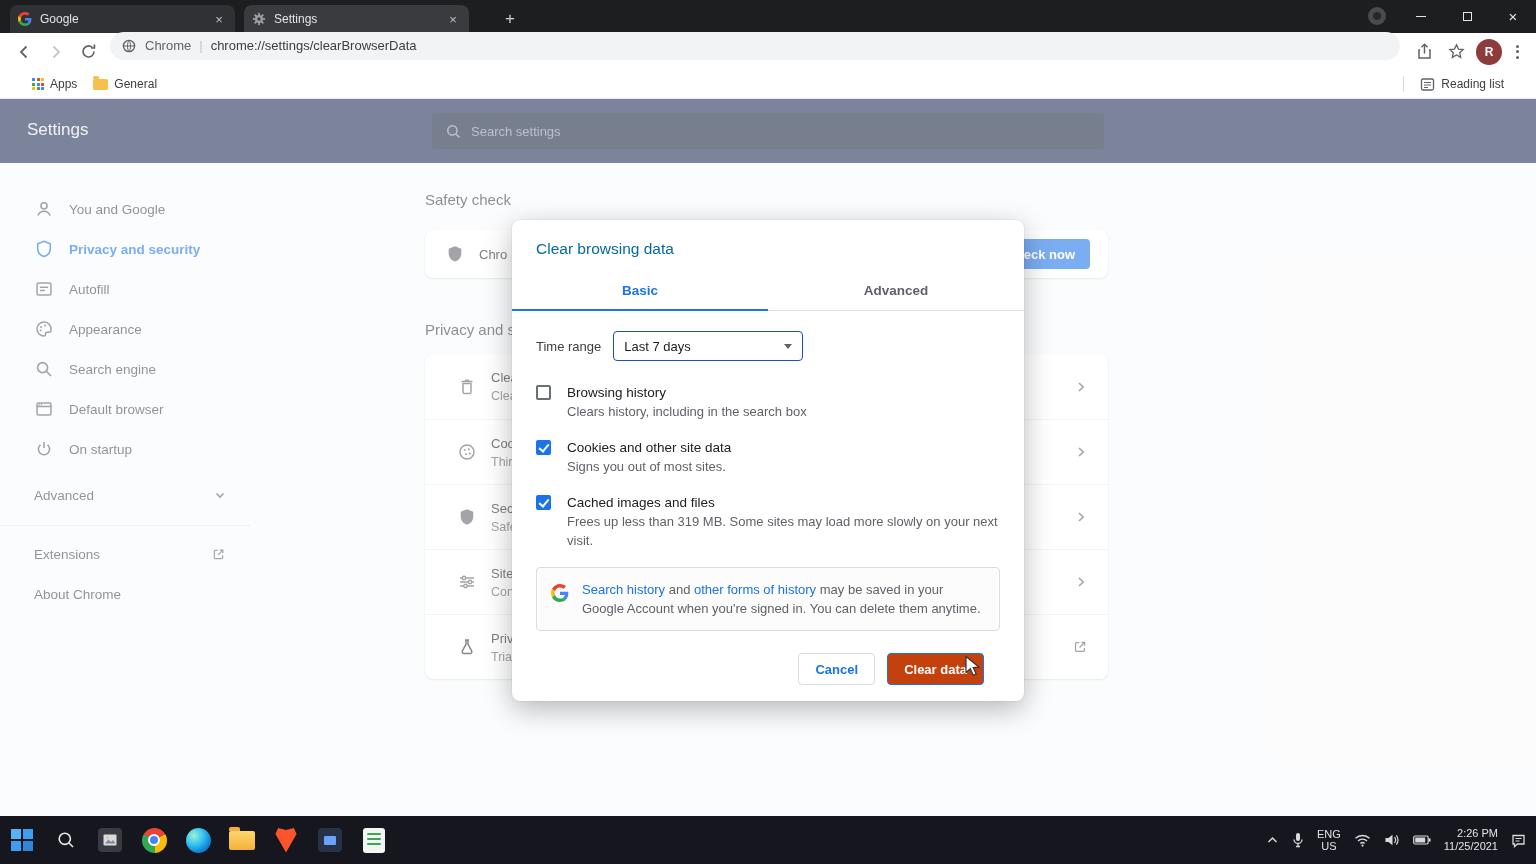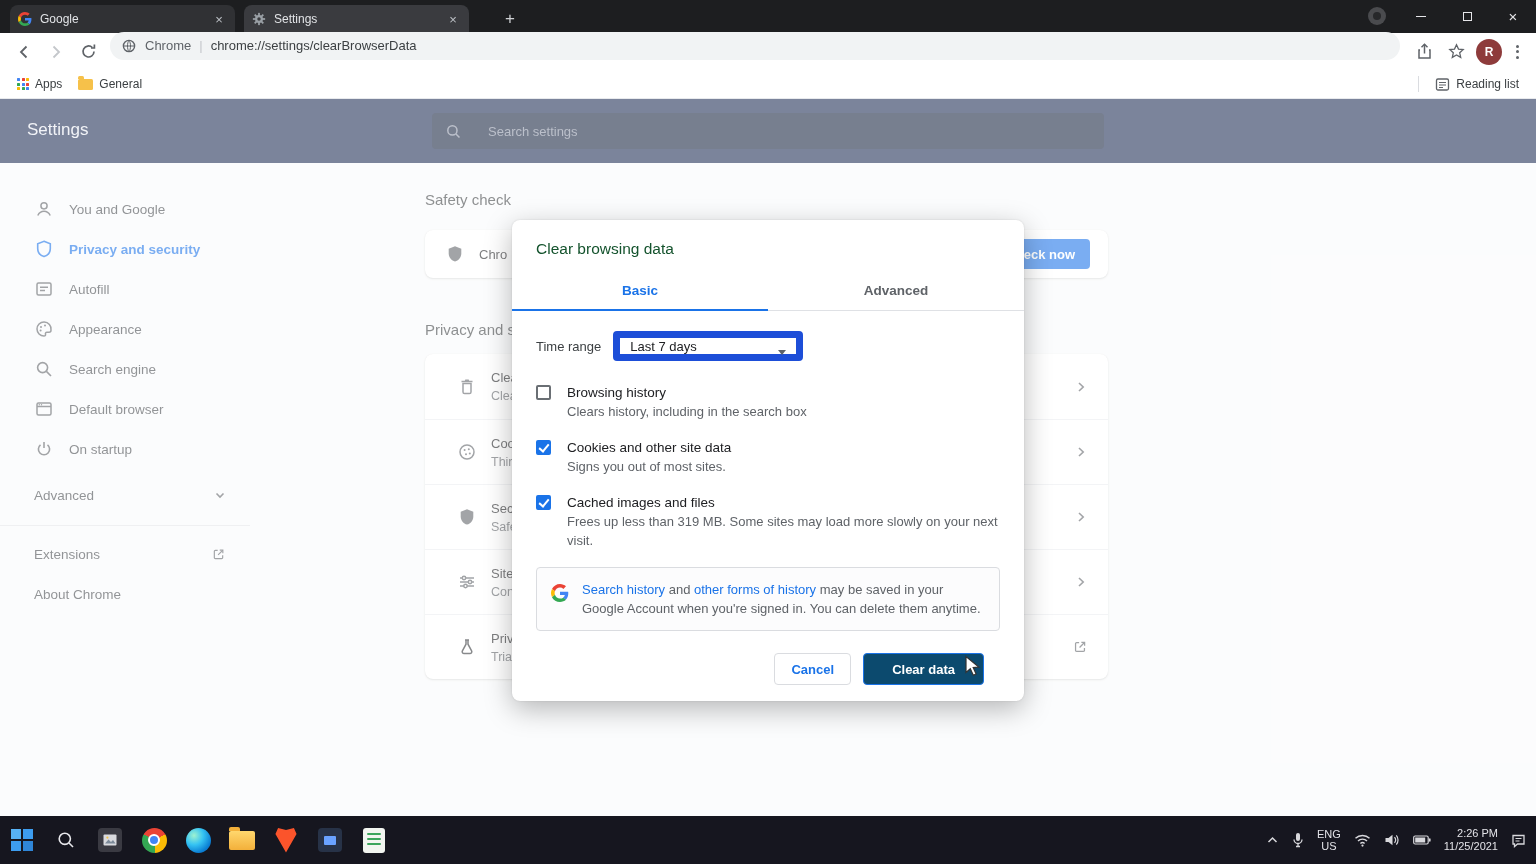--- a/index.html
+++ b/index.html
@@ -36,38 +36,38 @@
   .omnibox .site { color:#5f6368; }
   .omnibox .div { margin:0 8px; color:#c4c7cb; }
   .omnibox .url { color:#3c4043; white-space:nowrap; }
   .avatar { width:26px; height:26px; border-radius:50%; background:#8e3b3b; color:#fff; font-size:12px; font-weight:bold;
             display:flex; align-items:center; justify-content:center; margin:0 4px; flex:none; }
   .menu-dots { width:22px; display:flex; flex-direction:column; align-items:center; gap:2.5px; }
   .menu-dots i { width:3px; height:3px; border-radius:50%; background:#5f6368; }
 
   
   .bookmarks { position:absolute; top:70px; left:0; right:0; height:29px; background:#fff; border-bottom:1px solid #e8eaed;
-               display:flex; align-items:center; padding:0 9px; font-size:12px; color:#3c4043; z-index:10;justify-content:space-between; }
+               display:flex; align-items:center; padding:0 24px; font-size:12px; color:#3c4043; z-index:10;justify-content:space-between; }
   .bm-item { display:flex; align-items:center; gap:6px; padding:0 8px; height:22px; border-radius:11px; }
   .bm-spacer { flex:1; }
   .bm-divider { width:1px; height:16px; background:#dadce0; margin:0 8px; }
   .apps-grid { display:grid; grid-template-columns:repeat(3,3px); grid-gap:1.5px; }
   .apps-grid i { width:3px; height:3px; border-radius:0.5px; }
   .folder-ico { width:15px; height:11px; background:#f6c14a; border-radius:1.5px; position:relative; }
   .folder-ico::before { content:""; position:absolute; top:-3px; left:0; width:6px; height:3px; background:#f6c14a;
                         border-radius:1.5px 1.5px 0 0; }
 
   
   .page { position:absolute; top:99px; left:0; right:0; bottom:48px; background:#f9fafb; overflow:hidden; }
   .s-header { position:absolute; top:0; left:0; right:0; height:64px; background:#1d2c54; }
   .s-title { position:absolute; left:27px; top:21px; color:#e8ebf2; font-size:17px; }
   .s-search { position:absolute; left:432px; top:14px; width:672px; height:36px; background:#16233f; border-radius:4px;
               display:flex; align-items:center; padding:0 14px; gap:10px; }
   .s-search input { background:transparent; border:none; outline:none; color:#aab2c2; font-size:13px; width:100%;
-                    font-family:"Liberation Sans",sans-serif;margin-left:17px; }
+                    font-family:"Liberation Sans",sans-serif; }
   .s-search input::placeholder { color:#8b93a5; }
 
   .sidebar { position:absolute; top:64px; left:0; width:250px; bottom:0; padding-top:26px; }
   .side-item { height:40px; display:flex; align-items:center; padding:0 24px 0 34px; gap:15px; color:#43474c;
                font-size:13.5px; }
   .side-item.active { color:#1a73e8; font-weight:bold; }
   .side-item .s-ico { width:20px; height:20px; flex:none; }
   .side-adv { margin-top:6px; justify-content:flex-start; }
   .side-adv .caret { margin-left:auto; }
   .side-sep { height:1px; background:#e3e5e8; margin:10px 0 8px; }
@@ -88,49 +88,49 @@
   .row .r-ico { width:20px; height:20px; flex:none; color:#5f6368; }
   .row .r-text .r-title { font-size:13px; color:#202124; line-height:17px; }
   .row .r-text .r-sub { font-size:12.5px; color:#5f6368; line-height:16px; margin-top:2px; }
   .row .r-end { margin-left:auto; }
 
   .scrim { position:absolute; inset:0; background:rgba(255,255,255,0.42); z-index:20; }
 
   
   .dialog { position:absolute; left:512px; top:220px; width:512px; background:#fff; border-radius:8px; z-index:40;
             box-shadow:0 8px 28px rgba(0,0,0,.28), 0 0 2px rgba(0,0,0,.12); padding-bottom:16px; }
-  .dlg-title { padding:20px 24px 6px; font-size:15.5px; color:#14532d; }
+  .dlg-title { padding:20px 24px 6px; font-size:15.5px; color:#0369a1; }
   .dlg-tabs { display:flex; border-bottom:1px solid #dfe1e5; margin-top:8px; }
   .dlg-tab { flex:1; text-align:center; padding:11px 0 12px; font-size:13.5px; font-weight:bold; color:#5f6368;
              position:relative; }
   .dlg-tab.active { color:#1a73e8;text-align:center; }
   .dlg-tab.active::after { content:""; position:absolute; left:0; right:0; bottom:-1px; height:2px; background:#1a73e8; }
   .dlg-body { padding:20px 24px 0; }
   .time-row { display:flex; align-items:center; gap:12px; margin-bottom:22px; }
   .time-label { font-size:13px; color:#3c4043; }
-  .md-select { width:190px; height:30px; border:7px solid #1d4ed8; border-radius:4px; display:flex; align-items:center;
+  .md-select { width:190px; height:30px; border:1px solid #1d4ed8; border-radius:4px; display:flex; align-items:center;
                padding:0 10px; font-size:13px; color:#202124; position:relative; background:#fff; }
   .md-select .sel-caret { position:absolute; right:10px; top:12px; width:0; height:0; border-left:4.5px solid transparent;
                border-right:4.5px solid transparent; border-top:5.5px solid #5f6368; }
   .opt-row { display:flex; gap:16px; margin-bottom:17px; }
   .cb { width:15px; height:15px; border:2px solid #6a6f74; border-radius:2px; position:relative; flex:none; margin-top:2px; }
   .cb.checked { background:#1a73e8; border-color:#1a73e8; }
   .cb.checked::after { content:""; position:absolute; left:3px; top:0px; width:4px; height:8px;
                        border:solid #fff; border-width:0 2px 2px 0; transform:rotate(40deg); }
   .opt-title { font-size:13.5px; color:#202124; line-height:19px; }
   .opt-desc { font-size:13px; color:#5f6368; line-height:19px; max-width:432px; }
   .note-box { margin-top:6px; border:1px solid #dadce0; background:#fcfcfd; border-radius:4px; display:flex; gap:13px;
               padding:12px 14px; align-items:flex-start; }
   .note-box .g-logo { flex:none; margin-top:4px; }
   .note-text { font-size:13px; color:#5f6368; line-height:19px; }
   .note-text a { color:#1a73e8; text-decoration:none; }
   .dlg-footer { display:flex; justify-content:flex-end; gap:12px; padding:22px 16px 0; }
   .btn-outline { background:#fff; border:1px solid #dadce0; color:#1a73e8; border-radius:4px; height:32px; padding:0 16px;
                  font-size:13px; font-weight:bold; font-family:"Liberation Sans",sans-serif; }
-  .btn-primary { background:#0c4a6e; border:1px solid #1a73e8; color:#fff; border-radius:4px; height:32px; padding:0 28px;
+  .btn-primary { background:#c2410c; border:1px solid #1a73e8; color:#fff; border-radius:4px; height:32px; padding:0 16px;
                  font-size:13px; font-weight:bold; font-family:"Liberation Sans",sans-serif; }
   .cursor { position:absolute; left:963px; top:655px; z-index:80; }
 
   
   .taskbar { position:absolute; left:0; right:0; bottom:0; height:48px; background:#16161f; z-index:60; display:flex;
              align-items:center; }
   .tb-left { display:flex; align-items:center; height:48px; }
   .tb-slot { width:44px; height:48px; display:flex; align-items:center; justify-content:center; }
   .start-grid { display:grid; grid-template-columns:10px 10px; grid-gap:2px; }
   .start-grid i { width:10px; height:10px; background:#3d9df0; }

